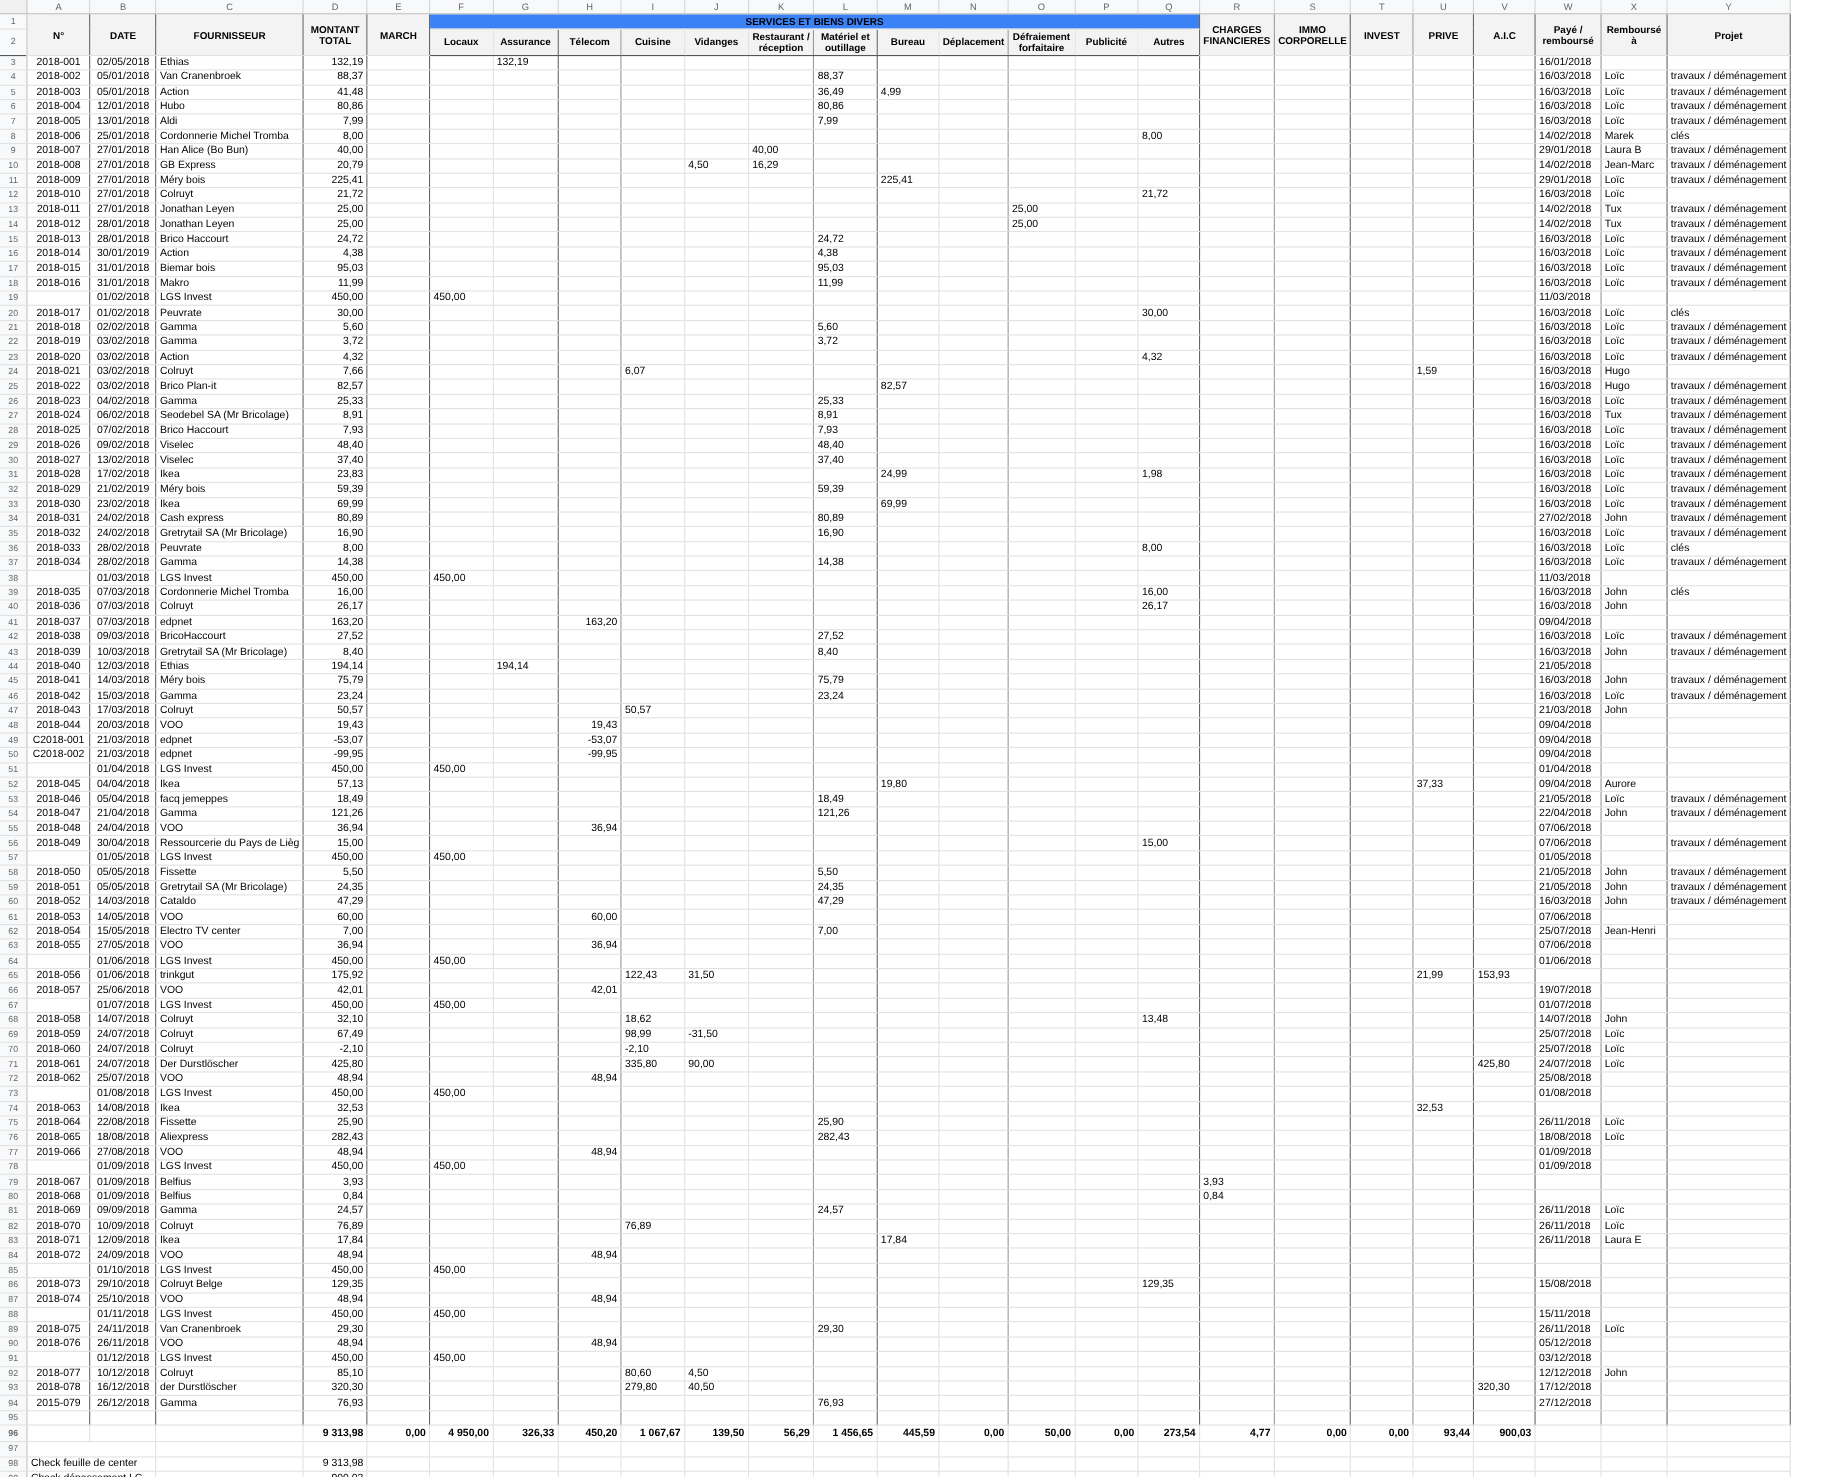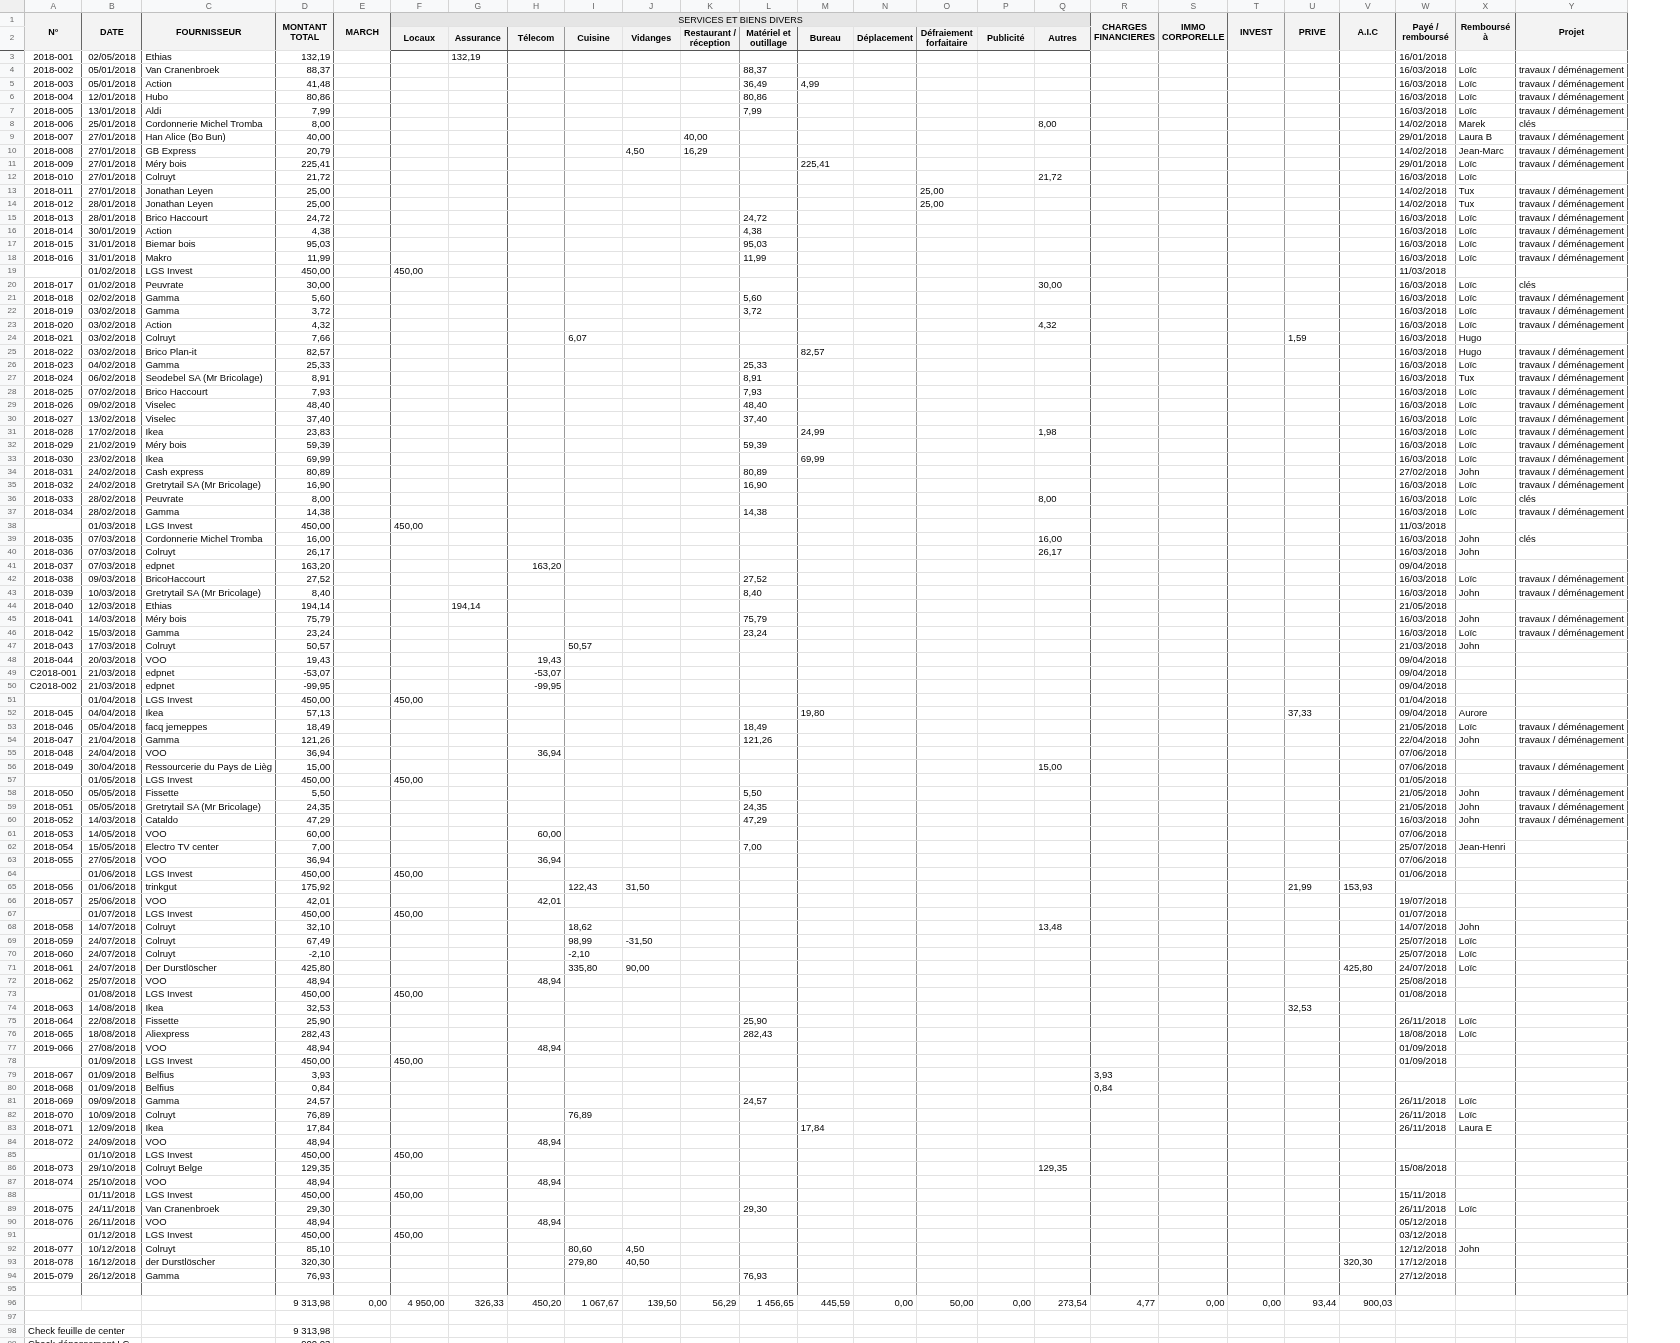--- a/index.html
+++ b/index.html
@@ -4,28 +4,28 @@
 <style>
   html, body { margin:0; padding:0; background:#f8f9fa; }
   body { width:1680px; height:1343px; overflow:hidden; font-family:"Liberation Sans", sans-serif; font-size:9.5px; color:#000; }
   #sheet { position:absolute; left:0; top:0; }
   table { border-collapse:collapse; table-layout:fixed; background:#fff; }
   td, th { padding:0 3px; height:12.4px; line-height:12px; border-right:1px solid #e2e2e2; border-bottom:1px solid #e2e2e2; white-space:nowrap; overflow:hidden; font-weight:normal; }
   th.colhdr { background:#f8f9fa; color:#666; font-size:8.5px; text-align:center; height:12px; border-right:1px solid #d4d4d4; border-bottom:1px solid #c0c0c0; }
   td.rownum { background:#f8f9fa; color:#666; font-size:8px; text-align:center; border-right:1px solid #c0c0c0; }
   th.corner { background:#f0f0f0; border-right:1px solid #c0c0c0; border-bottom:1px solid #c0c0c0; }
   .hdr { background:#f3f3f3; font-weight:bold; text-align:center; font-size:9px; line-height:10px; white-space:normal; }
-  .hdr-group { background:#e5e5e5; font-weight:normal; text-align:center; font-size:9px; }
+  .hdr-group { background:#3b82f6; font-weight:bold; text-align:center; font-size:9px; }
   tr.hrow2 td { height:23px; border-bottom:1.5px solid #555; }
   .c { text-align:center; }
   .r { text-align:right; }
   .l { text-align:left; }
   .dk { border-right:1.5px solid #666 !important; }
   .md { border-right:1.5px solid #999 !important; }
-  tr.totals td { border-top:1.5px solid #555; font-weight:normal; height:14px; }
+  tr.totals td { border-top:1.5px solid #555; font-weight:bold; height:14px; }
 </style>
 </head>
 <body>
 
 <div id="sheet">
   <table id="grid">
     <colgroup>
       <col style="width:27px">
       <col style="width:58px">
         <col style="width:61px">

